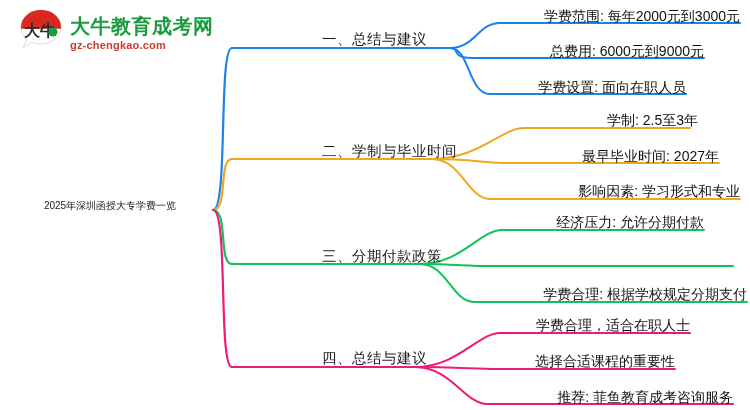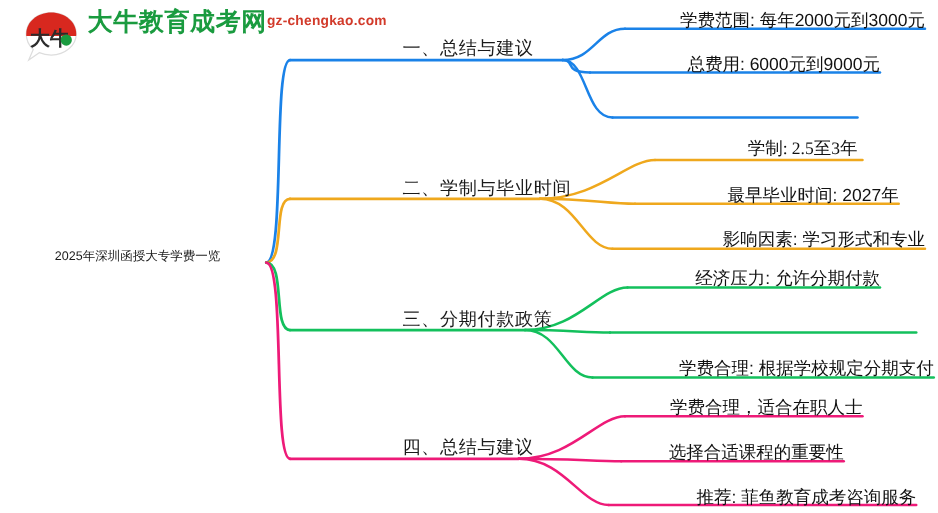--- a/index.html
+++ b/index.html
@@ -32,20 +32,21 @@
     gap: 6px;
   }
   .logo-mark {
     position: relative;
     width: 46px;
     height: 44px;
     flex: 0 0 46px;
   }
   .logo-text {
     display: flex;
+    flex-direction: column;
     justify-content: center;
     line-height: 1;
   }
   .logo-cn {
     font-size: 20px;
     font-weight: bold;
     color: #1a9b3f;
     letter-spacing: 0.5px;
     white-space: nowrap;
   }
@@ -156,23 +157,24 @@
         <path d="M 415 367 C 451 367 465 404 487 404" stroke="#ee1a78" stroke-width="2" fill="none"></path>
         <path d="M 487 404 L 733 404" stroke="#ee1a78" stroke-width="2" fill="none"></path>
       </g>
   </svg>
 
   <div class="root-node">2025年深圳函授大专学费一览</div>
 
   <div class="branch-label" style="left:322px; top:30px;">一、总结与建议</div>
   <div class="leaf-label" style="left:300px; top:7px; width:440px;">学费范围: 每年2000元到3000元</div>
   <div class="leaf-label" style="left:300px; top:42px; width:404px;">总费用: 6000元到9000元</div>
+  <div class="leaf-label" style="left:300px; top:78px; width:386px;">学费设置: 面向在职人员</div>
 
   <div class="branch-label" style="left:322px; top:142px;">二、学制与毕业时间</div>
-  <div class="leaf-label" style="left:296px; top:111px; width:390px;font-family:Liberation Serif, serif;">学制: 2.5至3年</div>
+  <div class="leaf-label" style="left:308px; top:111px; width:390px;">学制: 2.5至3年</div>
   <div class="leaf-label" style="left:300px; top:147px; width:419px;">最早毕业时间: 2027年</div>
   <div class="leaf-label" style="left:300px; top:182px; width:440px;">影响因素: 学习形式和专业</div>
 
   <div class="branch-label" style="left:322px; top:247px;">三、分期付款政策</div>
   <div class="leaf-label" style="left:300px; top:213px; width:404px;">经济压力: 允许分期付款</div>
   <div class="leaf-label" style="left:300px; top:285px; width:447px;">学费合理: 根据学校规定分期支付</div>
 
   <div class="branch-label" style="left:322px; top:349px;">四、总结与建议</div>
   <div class="leaf-label" style="left:300px; top:316px; width:390px;">学费合理，适合在职人士</div>
   <div class="leaf-label" style="left:300px; top:388px; width:433px;">推荐: 菲鱼教育成考咨询服务</div>

